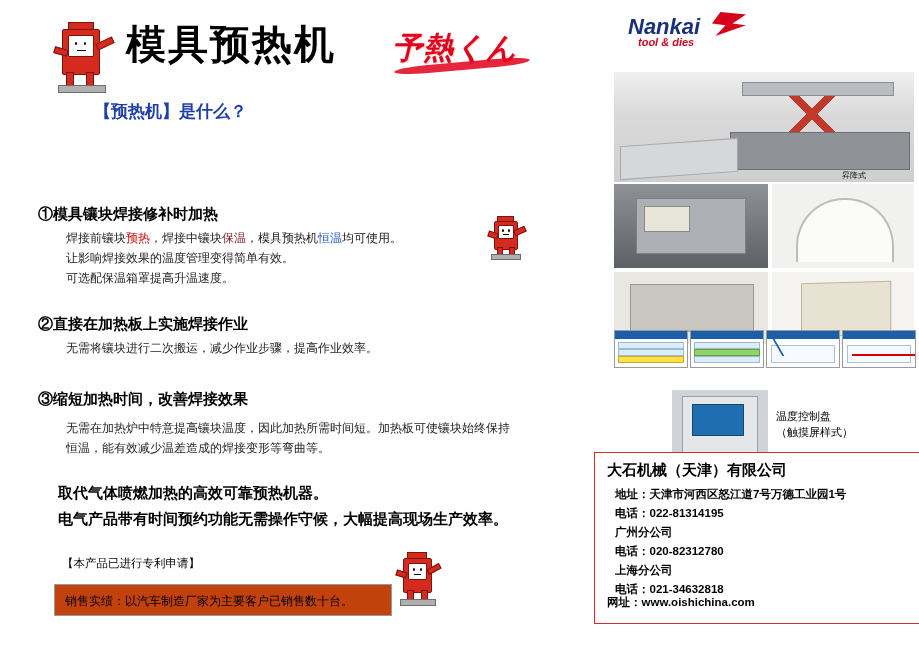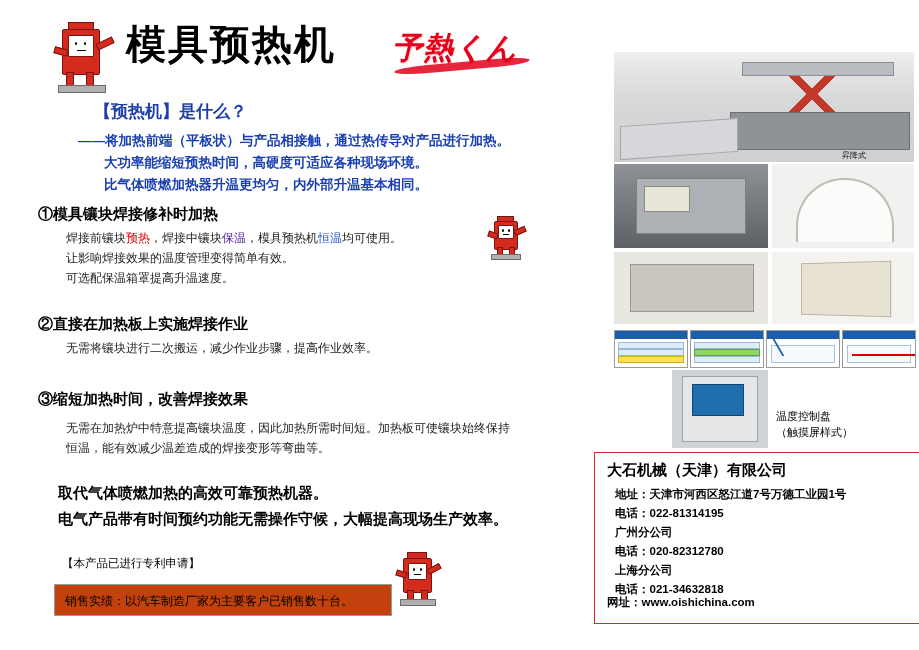--- a/index.html
+++ b/index.html
@@ -152,21 +152,21 @@
   }
   .sec-body {
     position: absolute;
     left: 66px;
     font-size: 12px;
     color: #222;
     line-height: 20px;
   }
   .sec-body .hl-red { color: #d40000; }
   .sec-body .hl-blue { color: #2255cc; }
-  .sec-body .hl-purple { color: #4c1d95; text-align: right; }
+  .sec-body .hl-purple { color: #7f1d1d; text-align: right; }
 
   .closing {
     position: absolute;
     left: 58px;
     font-size: 15px;
     font-weight: bold;
     line-height: 26px;
     color: #000;
     white-space: nowrap;
   }
@@ -234,20 +234,21 @@
     width: 34px; height: 24px;
     background: #d6001c;
     clip-path: polygon(25% 0%, 100% 10%, 60% 48%, 100% 55%, 10% 100%, 40% 55%, 0% 48%);
   }
 
   .photo {
     position: absolute;
     background: #6f6f6f;
     overflow: hidden;
     border: 0;
+    margin-top: 20px;
   }
 
   
   #photo-machine-main {
     left: 614px; top: 52px; width: 300px; height: 110px;
     background: linear-gradient(180deg,#efefef 0%,#d9d9d9 40%,#cfcfcf 100%);
   }
   #photo-machine-main .table {
     position: absolute; left: 128px; top: 10px; width: 150px; height: 12px;
     background: #b9bcc0; border: 1px solid #8b8e92;
@@ -418,25 +419,20 @@
   </div>
 
   <div class="main-title">模具预热机</div>
 
   <div class="brand-logo">
     <div class="brand-text">予熱くん</div>
     <div class="brand-swoosh"></div>
   </div>
 
   <div class="q-heading">【预热机】是什么？</div>
-  <div class="lead">
-    <span>——将加热前端（平板状）与产品相接触，通过热传导对产品进行加热。</span>
-    <span class="l2">大功率能缩短预热时间，高硬度可适应各种现场环境。</span>
-    <span class="l3">比气体喷燃加热器升温更均匀，内外部升温基本相同。</span>
-  </div>
 
   <div class="sec" style="top:205px;">①模具镶块焊接修补时加热</div>
   <div class="sec-body" style="top:228px;">
     <div><span>焊接前镶块</span><span class="hl-red">预热</span><span>，焊接中镶块</span><span class="hl-purple">保温</span><span>，模具预热机</span><span class="hl-blue">恒温</span><span>均可使用。</span></div>
     <div>让影响焊接效果的温度管理变得简单有效。</div>
     <div>可选配保温箱罩提高升温速度。</div>
   </div>
 
   <div class="mascot mascot-sm" style="position:absolute;left:488px;top:216px;">
     <div class="hat" style="left:9px;top:0px;width:15px;height:5px;"></div>
@@ -482,20 +478,25 @@
       <div class="eye" style="left:11px;top:4px;"></div>
       <div class="mouth" style="left:5px;top:10px;width:7px;"></div>
     </div>
     <div class="limb" style="left:31px;top:14px;width:12px;height:4px;transform:rotate(-28deg);"></div>
     <div class="limb" style="left:0px;top:19px;width:9px;height:4px;transform:rotate(18deg);"></div>
     <div class="limb" style="left:11px;top:38px;width:5px;height:10px;"></div>
     <div class="limb" style="left:25px;top:38px;width:5px;height:10px;"></div>
     <div class="base" style="left:4px;top:47px;width:34px;height:5px;"></div>
   </div>
 
+  <div class="nankai-logo">
+    <div class="nk-main">Nankai</div>
+    <div class="nk-sub">tool &amp; dies</div>
+    <div class="nk-flash"></div>
+  </div>
 
   <div class="photo" id="photo-machine-main">
     <div class="table"></div>
     <div class="scissor"></div>
     <div class="cab"></div>
     <div class="ramp"></div>
     <div class="cap">昇降式</div>
   </div>
 
   <div class="photo" id="photo-hood">

